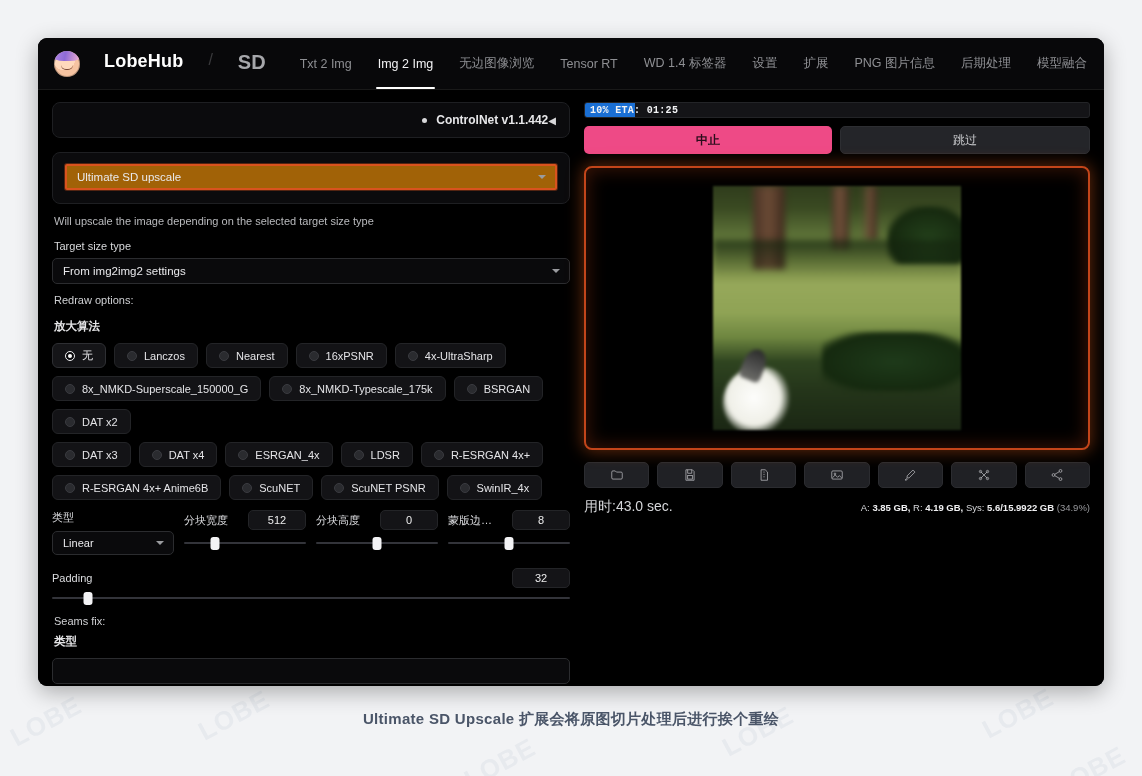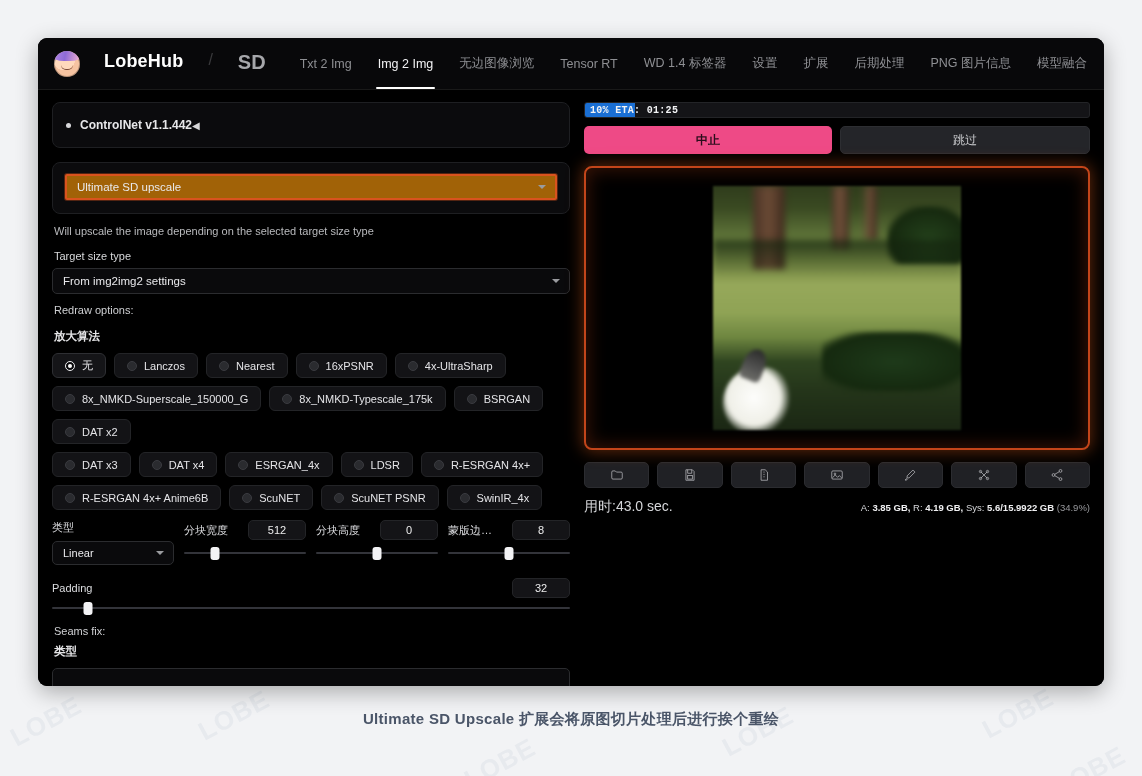--- a/index.html
+++ b/index.html
@@ -104,22 +104,22 @@
   .right { flex: 1 1 auto; }
 
   .card {
     background: #0b0b0d;
     border: 1px solid #1e1f22;
     border-radius: 8px;
   }
 
   
   .cn {
-    height: 46px;
-    display:flex; align-items:center; justify-content: flex-start;
+    height: 36px;
+    display:flex; align-items:center; justify-content: flex-end;
     padding: 0 13px; margin-bottom: 14px;
   }
   .cn-left { display:flex; align-items:center; gap:9px; }
   .cn-dot { width:5px; height:5px; border-radius:50%; background:#d8d8da; }
   .cn-title { color:#e7e7e9; font-size:12px; font-weight:700; }
   .cn-caret { color:#d8d8da; font-size:10px; }
 
   
   .script-card { padding: 11px 12px 13px 12px; margin-bottom: 10px; }
   .field-label { color:#e2e2e4; font-size:11.5px; font-weight:700; margin-bottom:8px; }
@@ -342,22 +342,22 @@
       </div>
 
       <div class="navtabs">
         <div class="navtab">Txt 2 Img</div>
         <div class="navtab active">Img 2 Img</div>
         <div class="navtab">无边图像浏览</div>
         <div class="navtab">Tensor RT</div>
         <div class="navtab">WD 1.4 标签器</div>
         <div class="navtab">设置</div>
         <div class="navtab">扩展</div>
+        <div class="navtab">PNG 图片信息</div>
         <div class="navtab">后期处理</div>
-        <div class="navtab">PNG 图片信息</div>
         <div class="navtab">模型融合</div>
         <div class="nav-more">···</div>
       </div>
 
       <div class="navicons">
         <svg class="ic" viewBox="0 0 24 24">
           <circle cx="12" cy="12" r="9"></circle>
             <path d="M15 9.5a4 4 0 1 0 0 5"></path>
         </svg>
 

